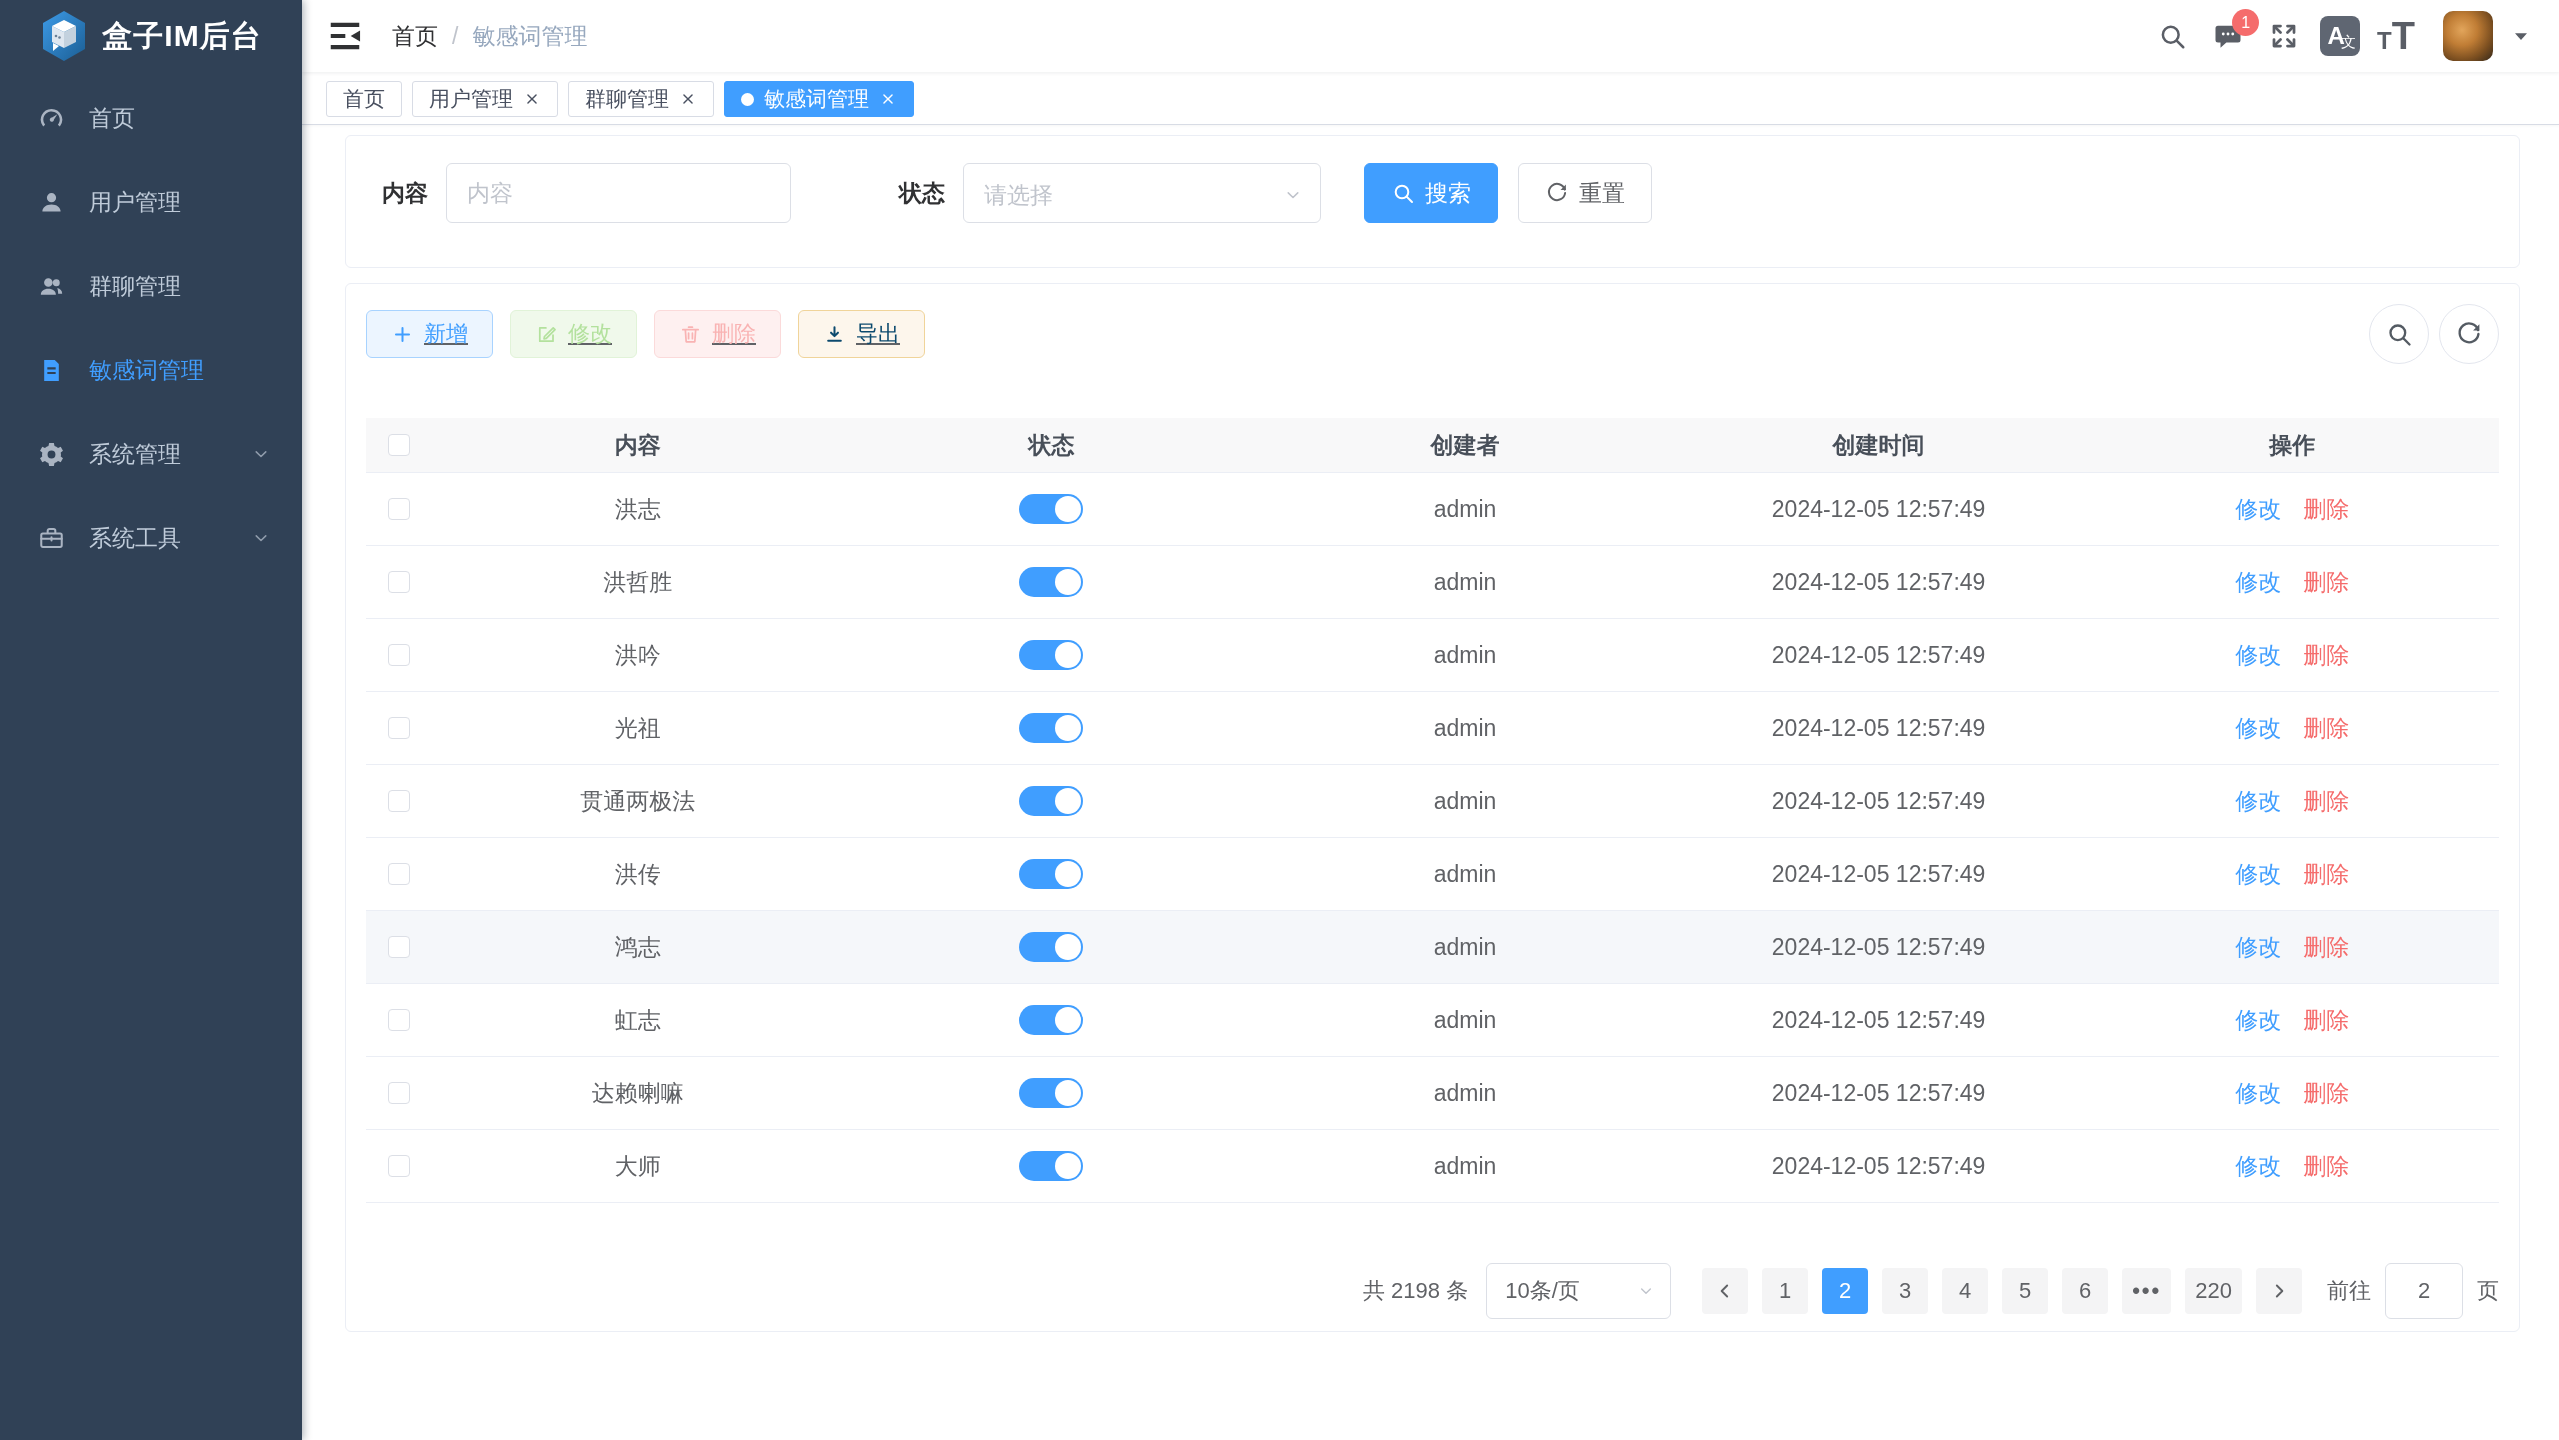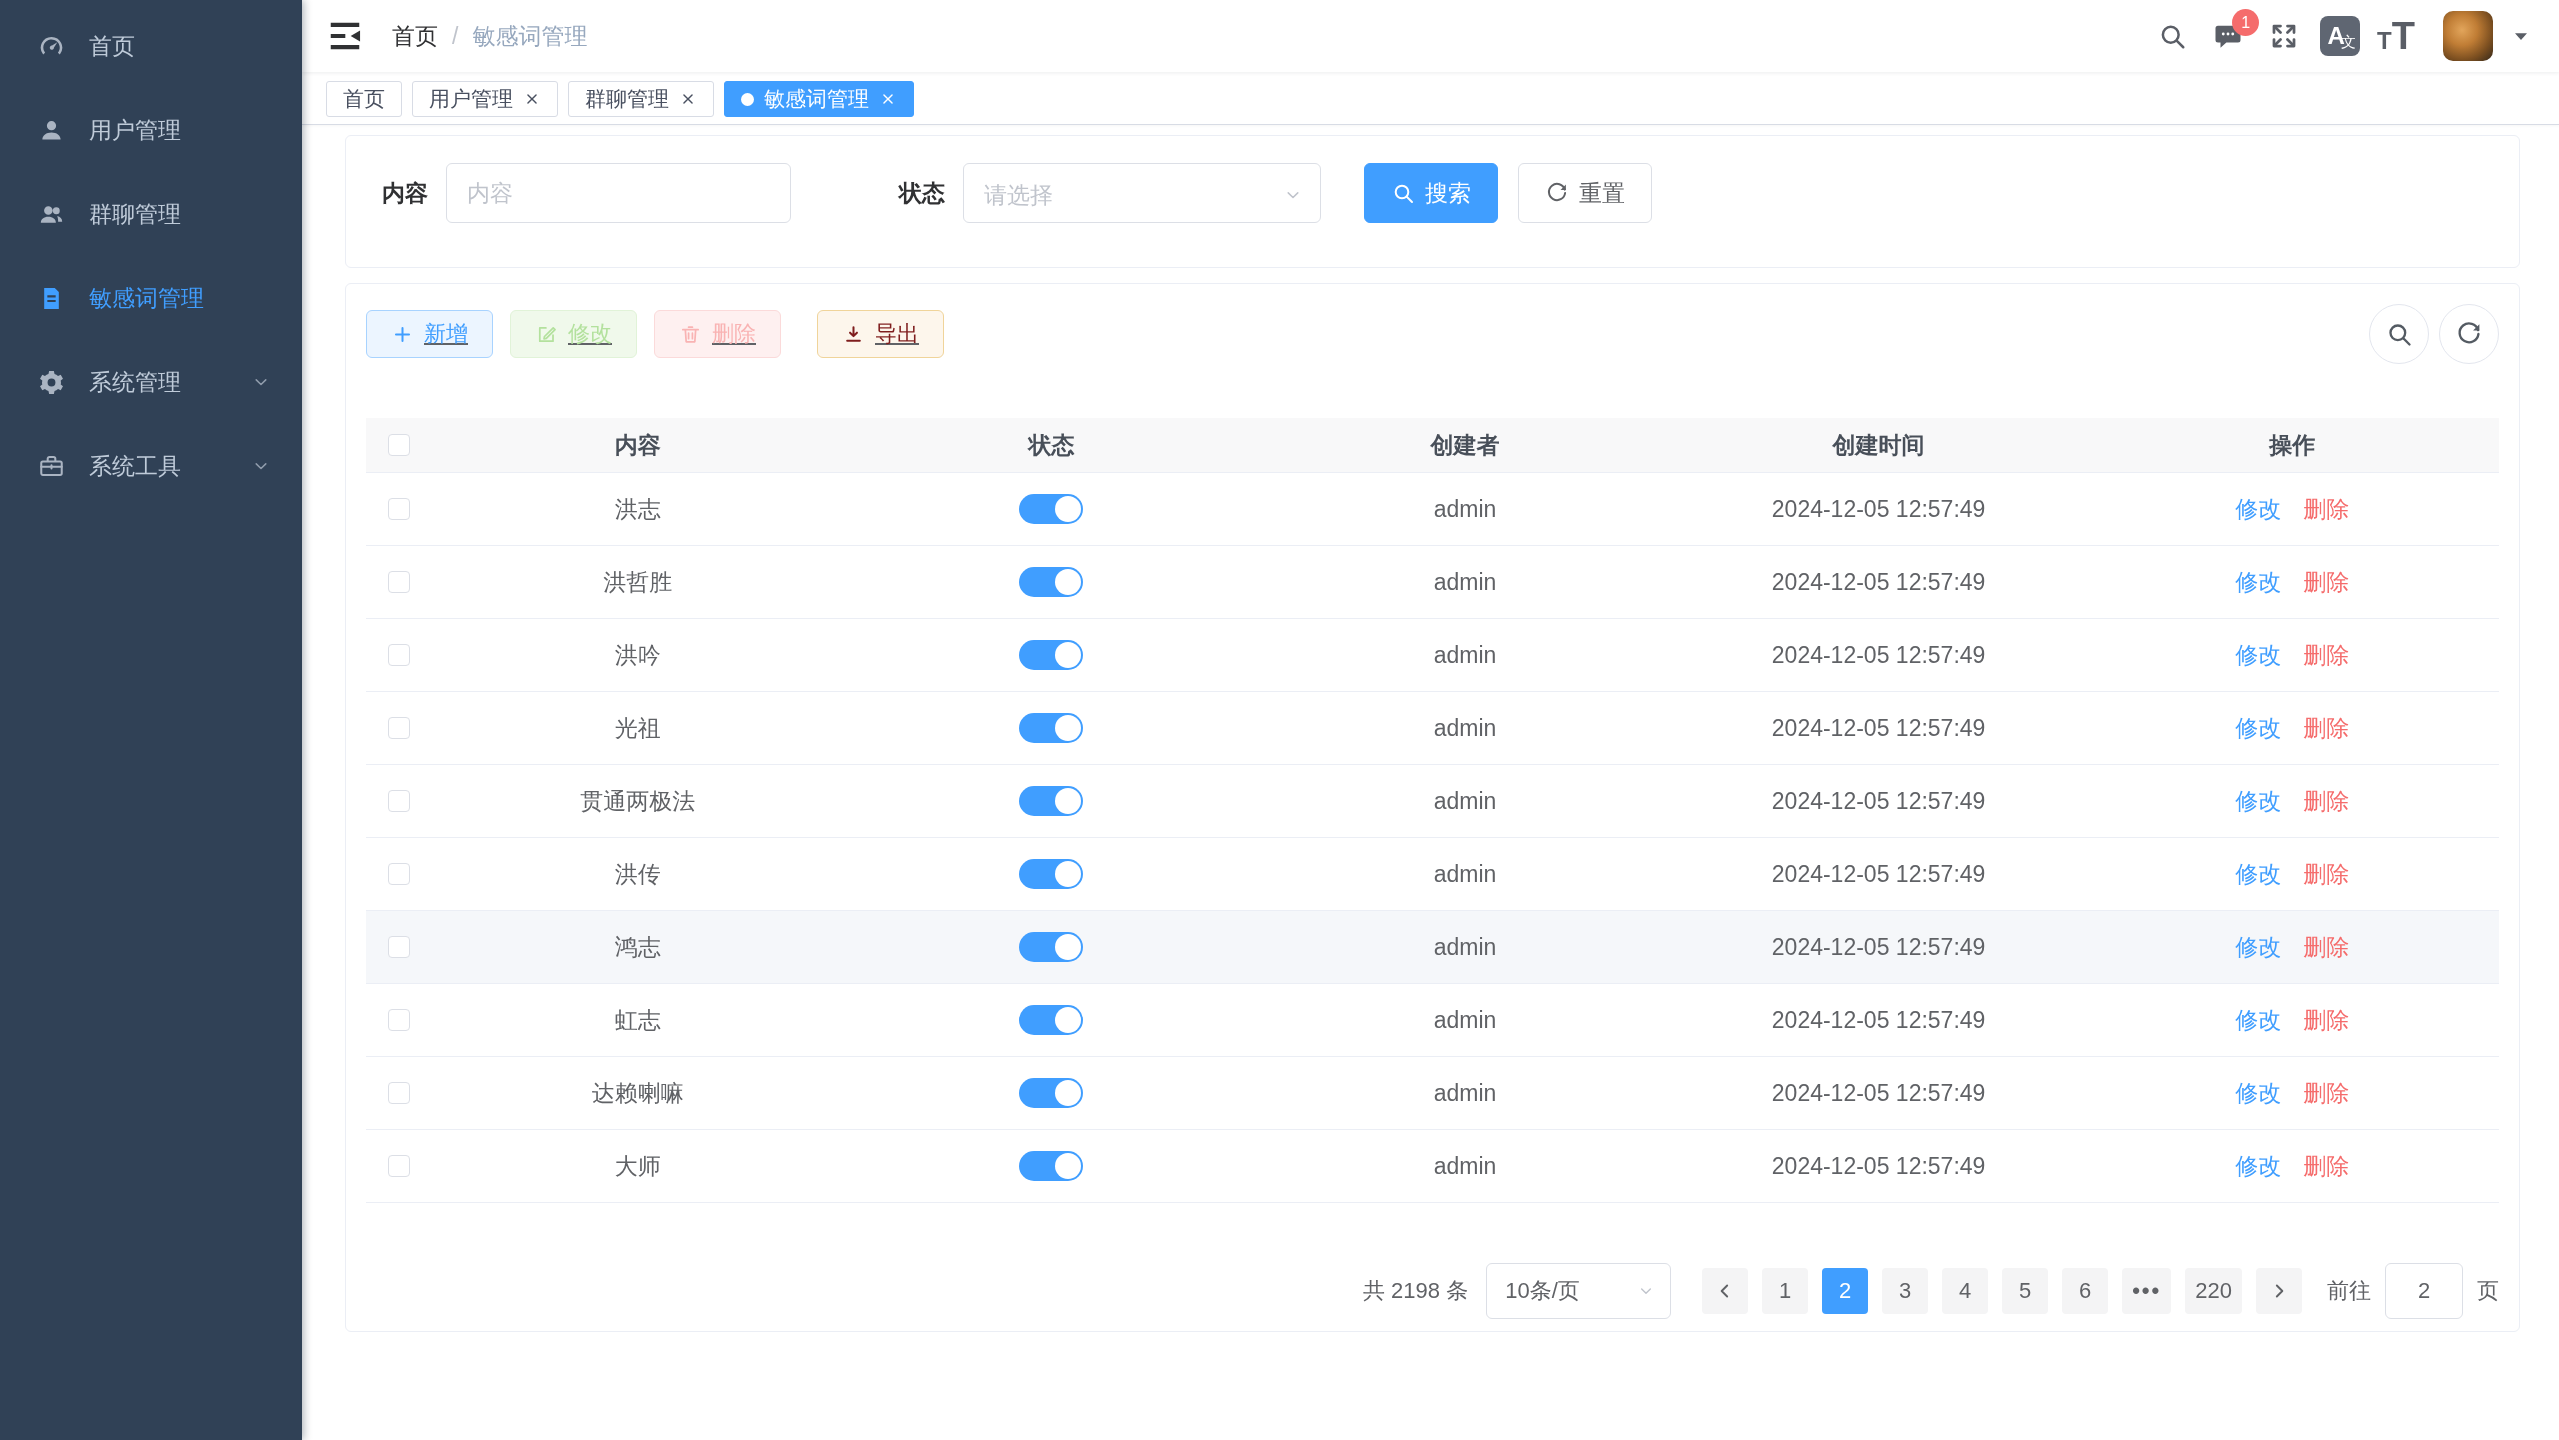--- a/index.html
+++ b/index.html
@@ -72,21 +72,21 @@
   .btn-primary { background: #409eff; border-color: #409eff; color: #fff; }
   .btn-plain { background: #fff; border-color: #dcdfe6; color: #606266; margin-left: 20px; }
 
   .card-table { padding: 20px 20px 12px 20px; }
   .toolbar { display: flex; align-items: center; margin-bottom: 54px; text-decoration: underline; }
   .tbtn { height: 48px; padding: 0 24px; border-radius: 6px; font-size: 22px; display: inline-flex; align-items: center; gap: 10px; cursor: pointer; border: 1px solid transparent; margin-right: 17px; }
   .tbtn svg { width: 23px; height: 23px; display: block; }
   .tbtn-add { background: #ecf5ff; border-color: #a8d3ff; color: #409eff; }
   .tbtn-edit { background: #f0f9eb; border-color: #e1f3d8; color: #b3e19d; cursor: not-allowed; }
   .tbtn-del { background: #fef0f0; border-color: #fbdada; color: #f9b3b3; cursor: not-allowed; }
-  .tbtn-export { background: #fdf6ec; border-color: #f0d49a; color: #7f1d1d; margin-left: 19px; }
+  .tbtn-export { background: #fdf6ec; border-color: #f0d49a; color: #0c4a6e; }
   .tool-right { margin-left: auto; display: flex; gap: 10px; }
   .circle-btn { width: 60px; height: 60px; border-radius: 50%; border: 1px solid #e3e6ee; background: #fff; color: #545b63; display: flex; align-items: center; justify-content: center; cursor: pointer; }
   .circle-btn svg { width: 28px; height: 28px; display: block; }
 
   .table { width: 100%; font-size: 23px; }
   .thead, .tr { display: grid; grid-template-columns: 65px repeat(5, 1fr); align-items: center; }
   .thead { height: 55px; background: #f8f8f9; border-bottom: 1px solid #ebeef5; color: #484f59; font-weight: bold; }
   .tr { height: 73px; border-bottom: 1px solid #ebeef5; }
   .tr.hover { background: #f5f7fa; }
   .td, .th { display: flex; align-items: center; justify-content: center; }
@@ -109,20 +109,38 @@
   .pg-goto-label { margin: 0 14px 0 18px; }
   .goto-input { width: 78px; height: 56px; border: 1px solid #dcdfe6; border-radius: 6px; text-align: center; font-size: 22px; color: #606266; font-family: inherit; outline: none; }
   .pg-goto-suffix { margin-left: 14px; }
 </style>
 </head>
 <body>
 
 <div class="app">
 
   <aside class="sidebar">
+    <div class="logo">
+      <svg width="48" height="52" viewBox="0 0 48 52">
+        <defs>
+          <linearGradient id="hexg" x1="0" y1="0" x2="1" y2="1">
+            <stop offset="0" stop-color="#3d9be8"></stop>
+              <stop offset="1" stop-color="#1b5e94"></stop>
+          </linearGradient>
+        </defs>
+        <polygon points="24,1 45,13 45,39 24,51 3,39 3,13" fill="url(#hexg)"></polygon>
+        <polygon points="24,10 36,16 24,22 12,16" fill="#ffffff"></polygon>
+        <polygon points="12,16 24,22 24,38 12,32" fill="#dfe7f0"></polygon>
+        <polygon points="36,16 24,22 24,38 36,32" fill="#c3d1de"></polygon>
+        <polygon points="13,33 13,41 19,36" fill="#ffffff"></polygon>
+        <circle cx="16" cy="26" r="1.3" fill="#6b8196"></circle>
+          <circle cx="19.5" cy="27.5" r="1.3" fill="#6b8196"></circle>
+      </svg>
+      <span class="logo-title">盒子IM后台</span>
+    </div>
     <nav class="menu">
         <div class="menu-item">
     <span class="mi-icon">
             <svg viewBox="0 0 24 24">
               <path fill="currentColor" d="M12 3.5A9.5 9.5 0 0 0 4.6 19l1.7-1.4A7.3 7.3 0 0 1 4.7 13a7.3 7.3 0 1 1 13 4.6l1.7 1.4A9.5 9.5 0 0 0 12 3.5z"></path>
               <path fill="currentColor" d="M10.6 13.8a1.9 1.9 0 0 0 3.6-.9l3-4.7-4.7 3a1.9 1.9 0 0 0-1.9 2.6z"></path>
             </svg>
           </span>
     <span class="mi-label">首页</span>
 

